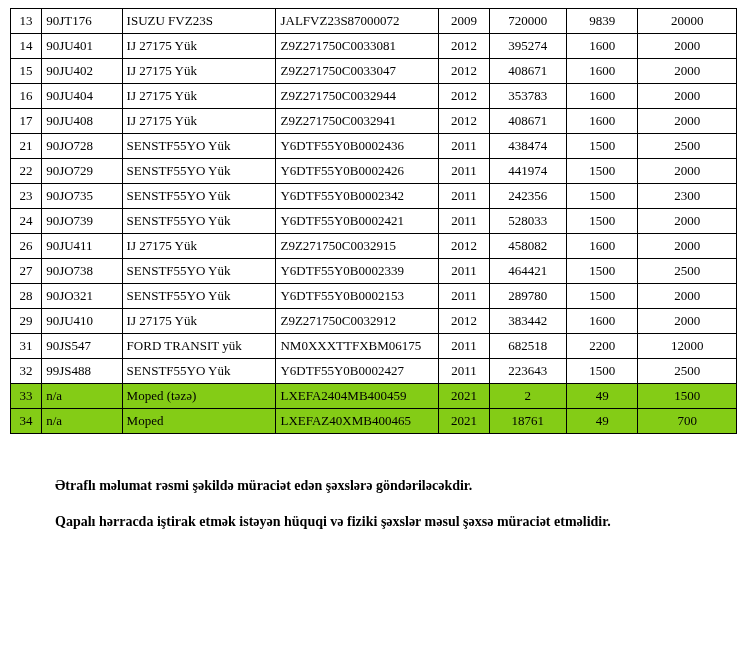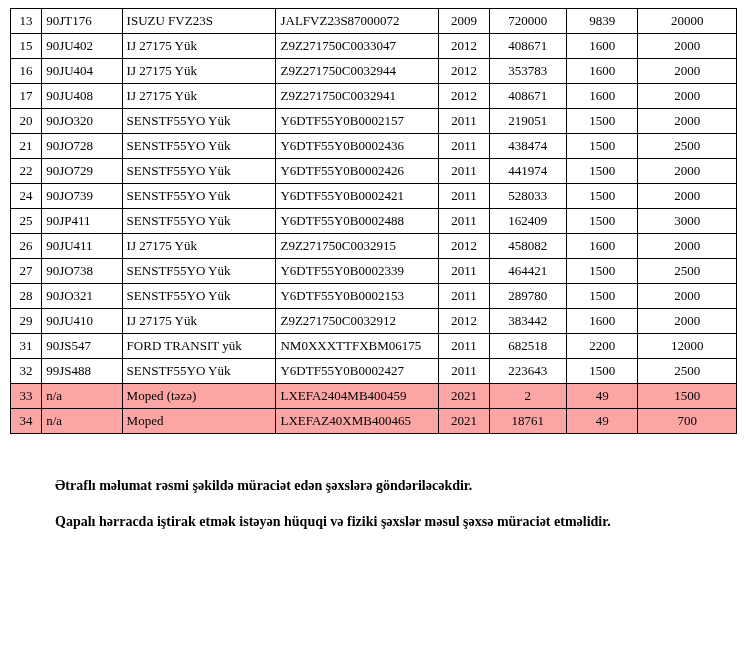--- a/index.html
+++ b/index.html
@@ -37,21 +37,21 @@
   td.col-engine,
   td.col-price {
     text-align: center;
   }
   td.col-plate,
   td.col-model,
   td.col-vin {
     text-align: left;
   }
   tr.hl td {
-    background: #fca5a5;
+    background: #84cc16;
   }
   .footer {
     margin: 42px 55px 0 45px;
     max-width: 645px;
   }
   .footer p {
     margin: 0 0 16px 0;
     font-weight: bold;
     font-size: 14px;
     line-height: 1.45;
@@ -79,20 +79,30 @@
           <td class="col-no">13</td>
           <td class="col-plate">90JT176</td>
           <td class="col-model">ISUZU FVZ23S</td>
           <td class="col-vin">JALFVZ23S87000072</td>
           <td class="col-year">2009</td>
           <td class="col-mileage">720000</td>
           <td class="col-engine">9839</td>
           <td class="col-price">20000</td>
         </tr>
         <tr>
+          <td class="col-no">14</td>
+          <td class="col-plate">90JU401</td>
+          <td class="col-model">IJ 27175 Yük</td>
+          <td class="col-vin">Z9Z271750C0033081</td>
+          <td class="col-year">2012</td>
+          <td class="col-mileage">395274</td>
+          <td class="col-engine">1600</td>
+          <td class="col-price">2000</td>
+        </tr>
+        <tr>
           <td class="col-no">15</td>
           <td class="col-plate">90JU402</td>
           <td class="col-model">IJ 27175 Yük</td>
           <td class="col-vin">Z9Z271750C0033047</td>
           <td class="col-year">2012</td>
           <td class="col-mileage">408671</td>
           <td class="col-engine">1600</td>
           <td class="col-price">2000</td>
         </tr>
         <tr>
@@ -109,68 +119,58 @@
           <td class="col-no">17</td>
           <td class="col-plate">90JU408</td>
           <td class="col-model">IJ 27175 Yük</td>
           <td class="col-vin">Z9Z271750C0032941</td>
           <td class="col-year">2012</td>
           <td class="col-mileage">408671</td>
           <td class="col-engine">1600</td>
           <td class="col-price">2000</td>
         </tr>
         <tr>
-          <td class="col-no">20</td>
-          <td class="col-plate">90JO320</td>
-          <td class="col-model">SENSTF55YO Yük</td>
-          <td class="col-vin">Y6DTF55Y0B0002157</td>
-          <td class="col-year">2011</td>
-          <td class="col-mileage">219051</td>
-          <td class="col-engine">1500</td>
-          <td class="col-price">2000</td>
-        </tr>
-        <tr>
           <td class="col-no">21</td>
           <td class="col-plate">90JO728</td>
           <td class="col-model">SENSTF55YO Yük</td>
           <td class="col-vin">Y6DTF55Y0B0002436</td>
           <td class="col-year">2011</td>
           <td class="col-mileage">438474</td>
           <td class="col-engine">1500</td>
           <td class="col-price">2500</td>
         </tr>
         <tr>
           <td class="col-no">22</td>
           <td class="col-plate">90JO729</td>
           <td class="col-model">SENSTF55YO Yük</td>
           <td class="col-vin">Y6DTF55Y0B0002426</td>
           <td class="col-year">2011</td>
           <td class="col-mileage">441974</td>
           <td class="col-engine">1500</td>
           <td class="col-price">2000</td>
         </tr>
         <tr>
+          <td class="col-no">23</td>
+          <td class="col-plate">90JO735</td>
+          <td class="col-model">SENSTF55YO Yük</td>
+          <td class="col-vin">Y6DTF55Y0B0002342</td>
+          <td class="col-year">2011</td>
+          <td class="col-mileage">242356</td>
+          <td class="col-engine">1500</td>
+          <td class="col-price">2300</td>
+        </tr>
+        <tr>
           <td class="col-no">24</td>
           <td class="col-plate">90JO739</td>
           <td class="col-model">SENSTF55YO Yük</td>
           <td class="col-vin">Y6DTF55Y0B0002421</td>
           <td class="col-year">2011</td>
           <td class="col-mileage">528033</td>
           <td class="col-engine">1500</td>
           <td class="col-price">2000</td>
-        </tr>
-        <tr>
-          <td class="col-no">25</td>
-          <td class="col-plate">90JP411</td>
-          <td class="col-model">SENSTF55YO Yük</td>
-          <td class="col-vin">Y6DTF55Y0B0002488</td>
-          <td class="col-year">2011</td>
-          <td class="col-mileage">162409</td>
-          <td class="col-engine">1500</td>
-          <td class="col-price">3000</td>
         </tr>
         <tr>
           <td class="col-no">26</td>
           <td class="col-plate">90JU411</td>
           <td class="col-model">IJ 27175 Yük</td>
           <td class="col-vin">Z9Z271750C0032915</td>
           <td class="col-year">2012</td>
           <td class="col-mileage">458082</td>
           <td class="col-engine">1600</td>
           <td class="col-price">2000</td>

